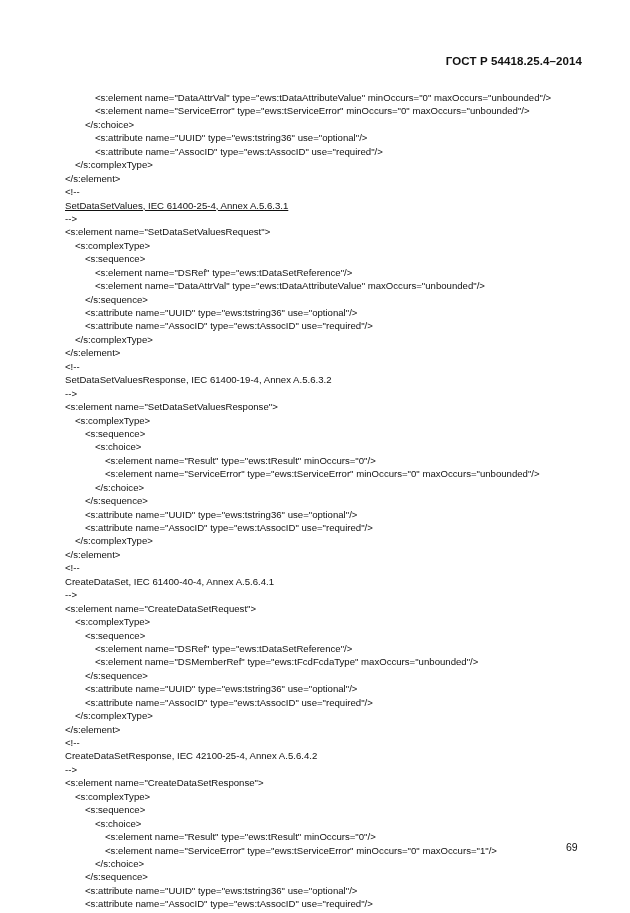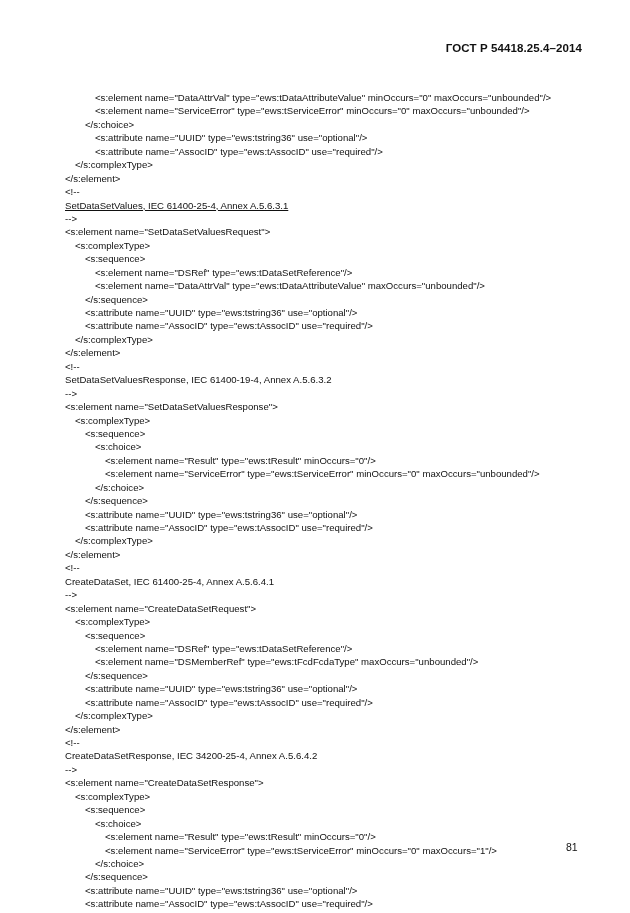--- a/index.html
+++ b/index.html
@@ -1,18 +1,18 @@
 <!DOCTYPE html>
 <html><head>
   <meta charset="utf-8">
   <style>
     html, body { margin: 0; padding: 0; background: #ffffff; }
     body { width: 630px; height: 913px; position: relative; overflow: hidden;
            font-family: "Liberation Sans", sans-serif; color: #111; }
-    .header { position: absolute; top: 42px; right: 48px; font-size: 11.5px; font-weight: bold; letter-spacing: 0.1px; }
+    .header { position: absolute; top: 55px; right: 48px; font-size: 11.5px; font-weight: bold; letter-spacing: 0.1px; }
     .code { position: absolute; top: 91px; left: 65px; width: 540px; }
     .line { height: 13.45px; line-height: 13.45px; font-size: 9.6px; white-space: pre; }
     .page-num { position: absolute; top: 841px; left: 566px; font-size: 10.5px; }
   </style>
 </head>
 <body>
 
 <div class="header">ГОСТ Р 54418.25.4–2014</div>
 
 <div class="code" id="code-block">
@@ -45,41 +45,41 @@
     <div class="line" style="padding-left: 30px;">&lt;s:choice&gt;</div>
     <div class="line" style="padding-left: 40px;">&lt;s:element name="Result" type="ews:tResult" minOccurs="0"/&gt;</div>
     <div class="line" style="padding-left: 40px;">&lt;s:element name="ServiceError" type="ews:tServiceError" minOccurs="0" maxOccurs="unbounded"/&gt;</div>
     <div class="line" style="padding-left: 30px;">&lt;/s:choice&gt;</div>
     <div class="line" style="padding-left: 20px;">&lt;/s:sequence&gt;</div>
     <div class="line" style="padding-left: 20px;">&lt;s:attribute name="UUID" type="ews:tstring36" use="optional"/&gt;</div>
     <div class="line" style="padding-left: 20px;">&lt;s:attribute name="AssocID" type="ews:tAssocID" use="required"/&gt;</div>
     <div class="line" style="padding-left: 10px;">&lt;/s:complexType&gt;</div>
     <div class="line" style="padding-left: 0px;">&lt;/s:element&gt;</div>
     <div class="line" style="padding-left: 0px;">&lt;!--</div>
-    <div class="line" style="padding-left: 0px;">CreateDataSet, IEC 61400-25-4, Annex A.5.6.4.1</div>
+    <div class="line" style="padding-left: 0px;">CreateDataSet, IEC 61400-40-4, Annex A.5.6.4.1</div>
     <div class="line" style="padding-left: 0px;">--&gt;</div>
     <div class="line" style="padding-left: 0px;">&lt;s:element name="CreateDataSetRequest"&gt;</div>
     <div class="line" style="padding-left: 10px;">&lt;s:complexType&gt;</div>
     <div class="line" style="padding-left: 20px;">&lt;s:sequence&gt;</div>
     <div class="line" style="padding-left: 30px;">&lt;s:element name="DSRef" type="ews:tDataSetReference"/&gt;</div>
     <div class="line" style="padding-left: 30px;">&lt;s:element name="DSMemberRef" type="ews:tFcdFcdaType" maxOccurs="unbounded"/&gt;</div>
     <div class="line" style="padding-left: 20px;">&lt;/s:sequence&gt;</div>
     <div class="line" style="padding-left: 20px;">&lt;s:attribute name="UUID" type="ews:tstring36" use="optional"/&gt;</div>
     <div class="line" style="padding-left: 20px;">&lt;s:attribute name="AssocID" type="ews:tAssocID" use="required"/&gt;</div>
     <div class="line" style="padding-left: 10px;">&lt;/s:complexType&gt;</div>
     <div class="line" style="padding-left: 0px;">&lt;/s:element&gt;</div>
     <div class="line" style="padding-left: 0px;">&lt;!--</div>
-    <div class="line" style="padding-left: 0px;">CreateDataSetResponse, IEC 34200-25-4, Annex A.5.6.4.2</div>
+    <div class="line" style="padding-left: 0px;">CreateDataSetResponse, IEC 42100-25-4, Annex A.5.6.4.2</div>
     <div class="line" style="padding-left: 0px;">--&gt;</div>
     <div class="line" style="padding-left: 0px;">&lt;s:element name="CreateDataSetResponse"&gt;</div>
     <div class="line" style="padding-left: 10px;">&lt;s:complexType&gt;</div>
     <div class="line" style="padding-left: 20px;">&lt;s:sequence&gt;</div>
     <div class="line" style="padding-left: 30px;">&lt;s:choice&gt;</div>
     <div class="line" style="padding-left: 40px;">&lt;s:element name="Result" type="ews:tResult" minOccurs="0"/&gt;</div>
     <div class="line" style="padding-left: 40px;">&lt;s:element name="ServiceError" type="ews:tServiceError" minOccurs="0" maxOccurs="1"/&gt;</div>
     <div class="line" style="padding-left: 30px;">&lt;/s:choice&gt;</div>
     <div class="line" style="padding-left: 20px;">&lt;/s:sequence&gt;</div>
     <div class="line" style="padding-left: 20px;">&lt;s:attribute name="UUID" type="ews:tstring36" use="optional"/&gt;</div>
     <div class="line" style="padding-left: 20px;">&lt;s:attribute name="AssocID" type="ews:tAssocID" use="required"/&gt;</div>
     <div class="line" style="padding-left: 10px;">&lt;/s:complexType&gt;</div>
   </div>
 
-<div class="page-num">81</div>
+<div class="page-num">69</div>
 
 </body></html>

